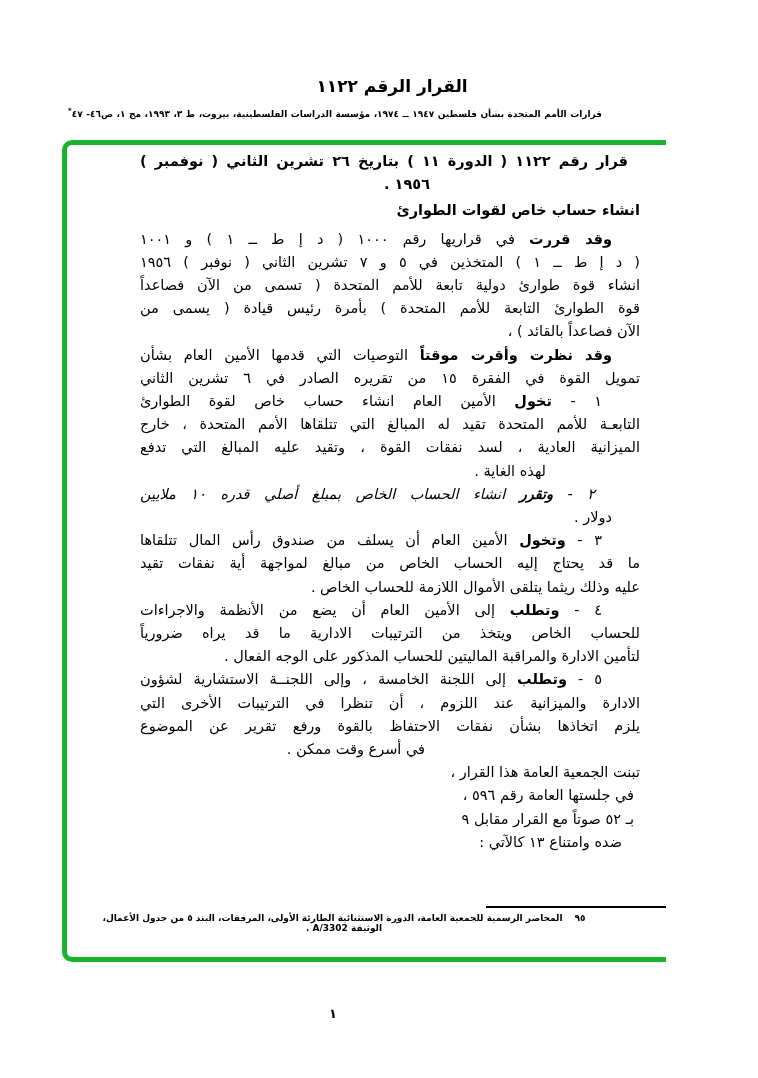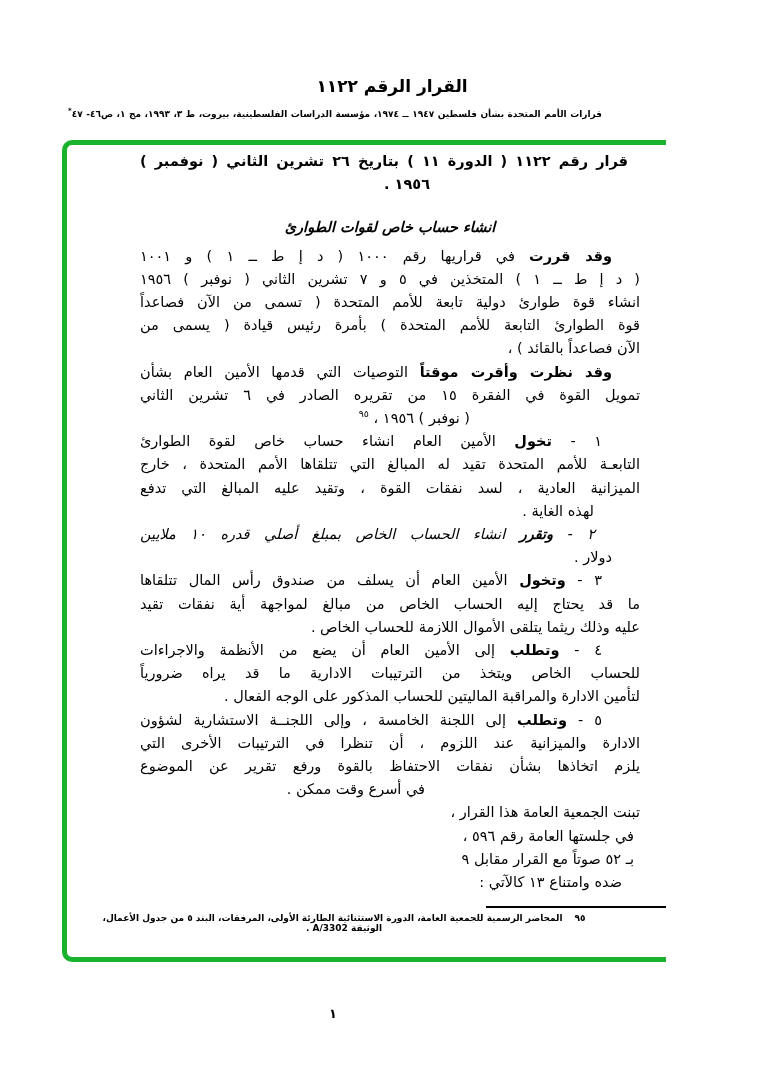--- a/index.html
+++ b/index.html
@@ -22,21 +22,21 @@
     border:5px solid #1bb32d; border-radius:10px; box-sizing:border-box;
     background:#ffffff;
   }
   .body-text {
     position:absolute; top:150px; left:140px; width:500px;
     direction:rtl; font-size:14.5px; line-height:23.2px;
   }
   .ln { min-height:23.2px; }
   .ln.full, .ln.open { text-align:justify; text-align-last:justify; }
   .ln.end { text-align:right; }
-  .ln.center { text-align:center; margin:20px 0 5px 0;font-style:italic; }
+  .ln.center { text-align:right; margin:3px 0 5px 0; }
   .b { font-weight:bold; }
   .body-text sup { font-size:9.5px; line-height:0; }
   .footnote-rule {
     position:absolute; top:906px; left:486px; width:204px; height:2px;
     background:#000;
   }
   .footnote {
     position:absolute; top:913px; left:90px; right:68px;
     direction:rtl; text-align:center; font-size:9px; font-weight:bold;
   }
@@ -63,25 +63,24 @@
       <div class="ln open" style="text-indent: 12px;"><span class="b">قرار رقم ١١٢٢ ( الدورة ١١ ) بتاريخ ٢٦ تشرين الثاني ( نوفمبر )</span></div>
       <div class="ln end" style="margin-right: 210px;"><span class="b">١٩٥٦ .</span></div>
       <div class="ln center"><span class="b">انشاء حساب خاص لقوات الطوارئ</span></div>
       <div class="ln open" style="text-indent: 28px;"><span class="b">وقد قررت</span><span> في قراريها رقم ١٠٠٠ ( د إ ط ــ ١ ) و ١٠٠١</span></div>
       <div class="ln full"><span>( د إ ط ــ ١ ) المتخذين في ٥ و ٧ تشرين الثاني ( نوفبر ) ١٩٥٦</span></div>
       <div class="ln full"><span>انشاء قوة طوارئ دولية تابعة للأمم المتحدة ( تسمى من الآن فصاعداً</span></div>
       <div class="ln full"><span>قوة الطوارئ التابعة للأمم المتحدة ) بأمرة رئيس قيادة ( يسمى من</span></div>
       <div class="ln end"><span>الآن فصاعداً بالقائد ) ،</span></div>
       <div class="ln open" style="text-indent: 28px;"><span class="b">وقد نظرت وأقرت موقتاً</span><span> التوصيات التي قدمها الأمين العام بشأن</span></div>
       <div class="ln full"><span>تمويل القوة في الفقرة ١٥ من تقريره الصادر في ٦ تشرين الثاني</span></div>
-      <div class="ln end" style="margin-right: 170px;"><span>( نوفبر ) ١٩٥٦ ، </span><sup>٩٥</sup></div>
       <div class="ln open" style="text-indent: 38px;"><span>١ - </span><span class="b">تخول</span><span> الأمين العام انشاء حساب خاص لقوة الطوارئ</span></div>
       <div class="ln full"><span>التابعـة للأمم المتحدة تقيد له المبالغ التي تتلقاها الأمم المتحدة ، خارج</span></div>
       <div class="ln full"><span>الميزانية العادية ، لسد نفقات القوة ، وتقيد عليه المبالغ التي تدفع</span></div>
-      <div class="ln end" style="margin-right: 46px;"><span>لهذه الغاية .</span></div>
+      <div class="ln end" style="margin-right: 94px;"><span>لهذه الغاية .</span></div>
       <div class="ln open" style="text-indent: 45px; font-style: italic;"><span>٢ - </span><span class="b">وتقرر</span><span> انشاء الحساب الخاص بمبلغ أصلي قدره ١٠ ملايين</span></div>
       <div class="ln end" style="margin-right: 28px;"><span>دولار .</span></div>
       <div class="ln open" style="text-indent: 38px;"><span>٣ - </span><span class="b">وتخول</span><span> الأمين العام أن يسلف من صندوق رأس المال تتلقاها</span></div>
       <div class="ln full"><span>ما قد يحتاج إليه الحساب الخاص من مبالغ لمواجهة أية نفقات تقيد</span></div>
       <div class="ln end"><span>عليه وذلك ريثما يتلقى الأموال اللازمة للحساب الخاص .</span></div>
       <div class="ln open" style="text-indent: 38px;"><span>٤ - </span><span class="b">وتطلب</span><span> إلى الأمين العام أن يضع من الأنظمة والاجراءات</span></div>
       <div class="ln full"><span>للحساب الخاص ويتخذ من الترتيبات الادارية ما قد يراه ضرورياً</span></div>
       <div class="ln end"><span>لتأمين الادارة والمراقبة الماليتين للحساب المذكور على الوجه الفعال .</span></div>
       <div class="ln open" style="text-indent: 38px;"><span>٥ - </span><span class="b">وتطلب</span><span> إلى اللجنة الخامسة ، وإلى اللجنــة الاستشارية لشؤون</span></div>
       <div class="ln full"><span>الادارة والميزانية عند اللزوم ، أن تنظرا في الترتيبات الأخرى التي</span></div>

